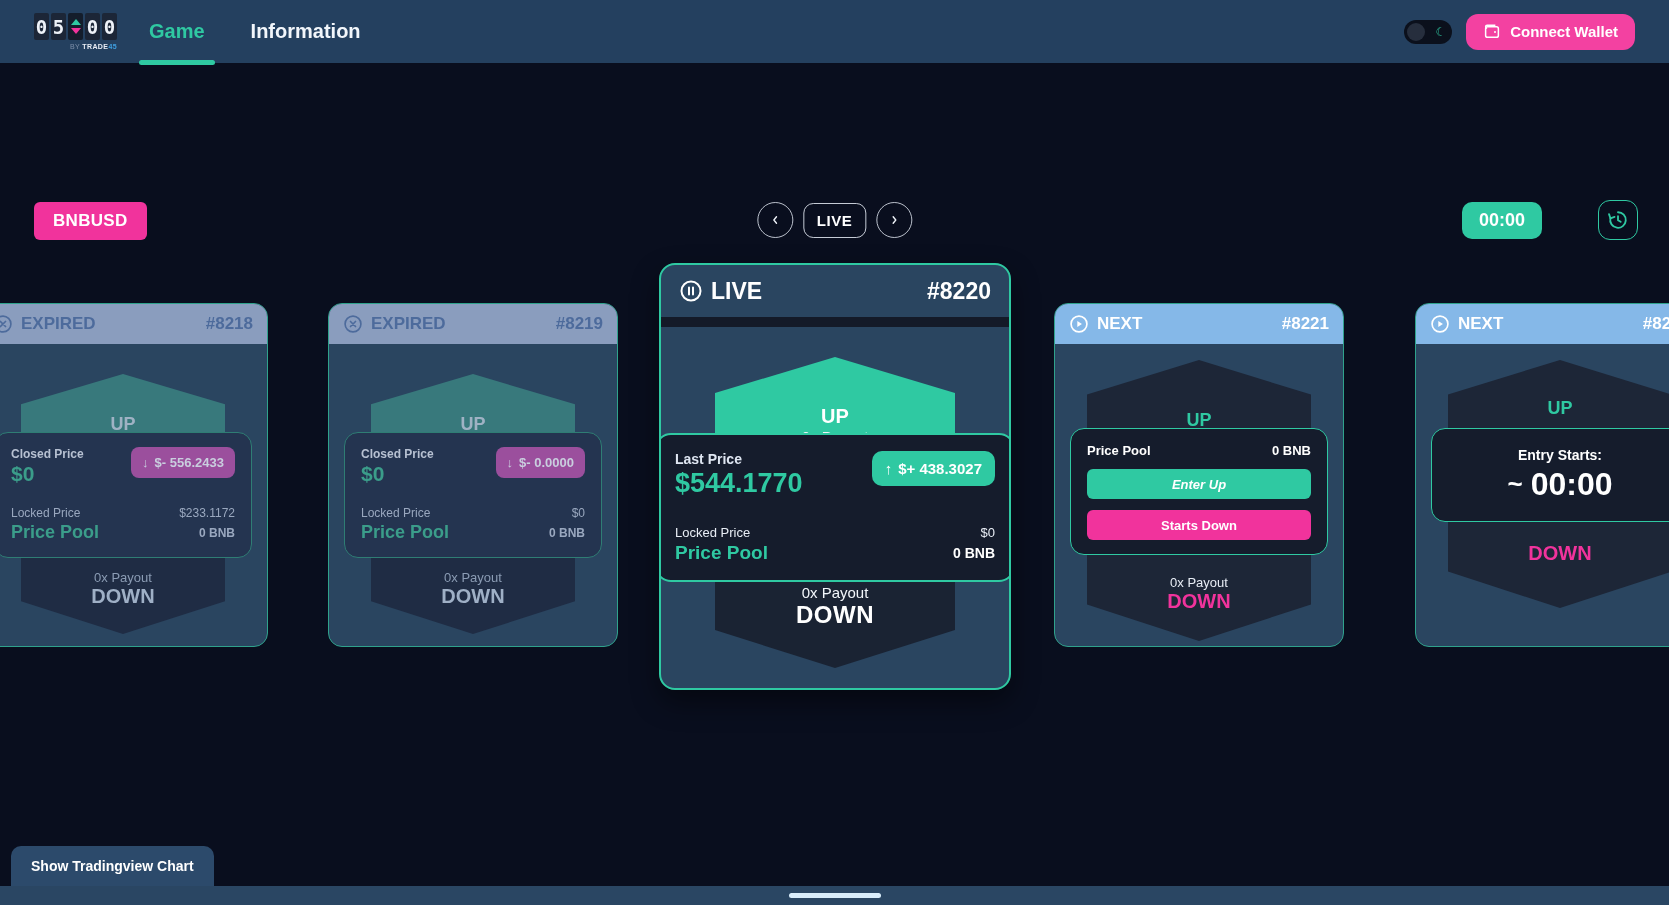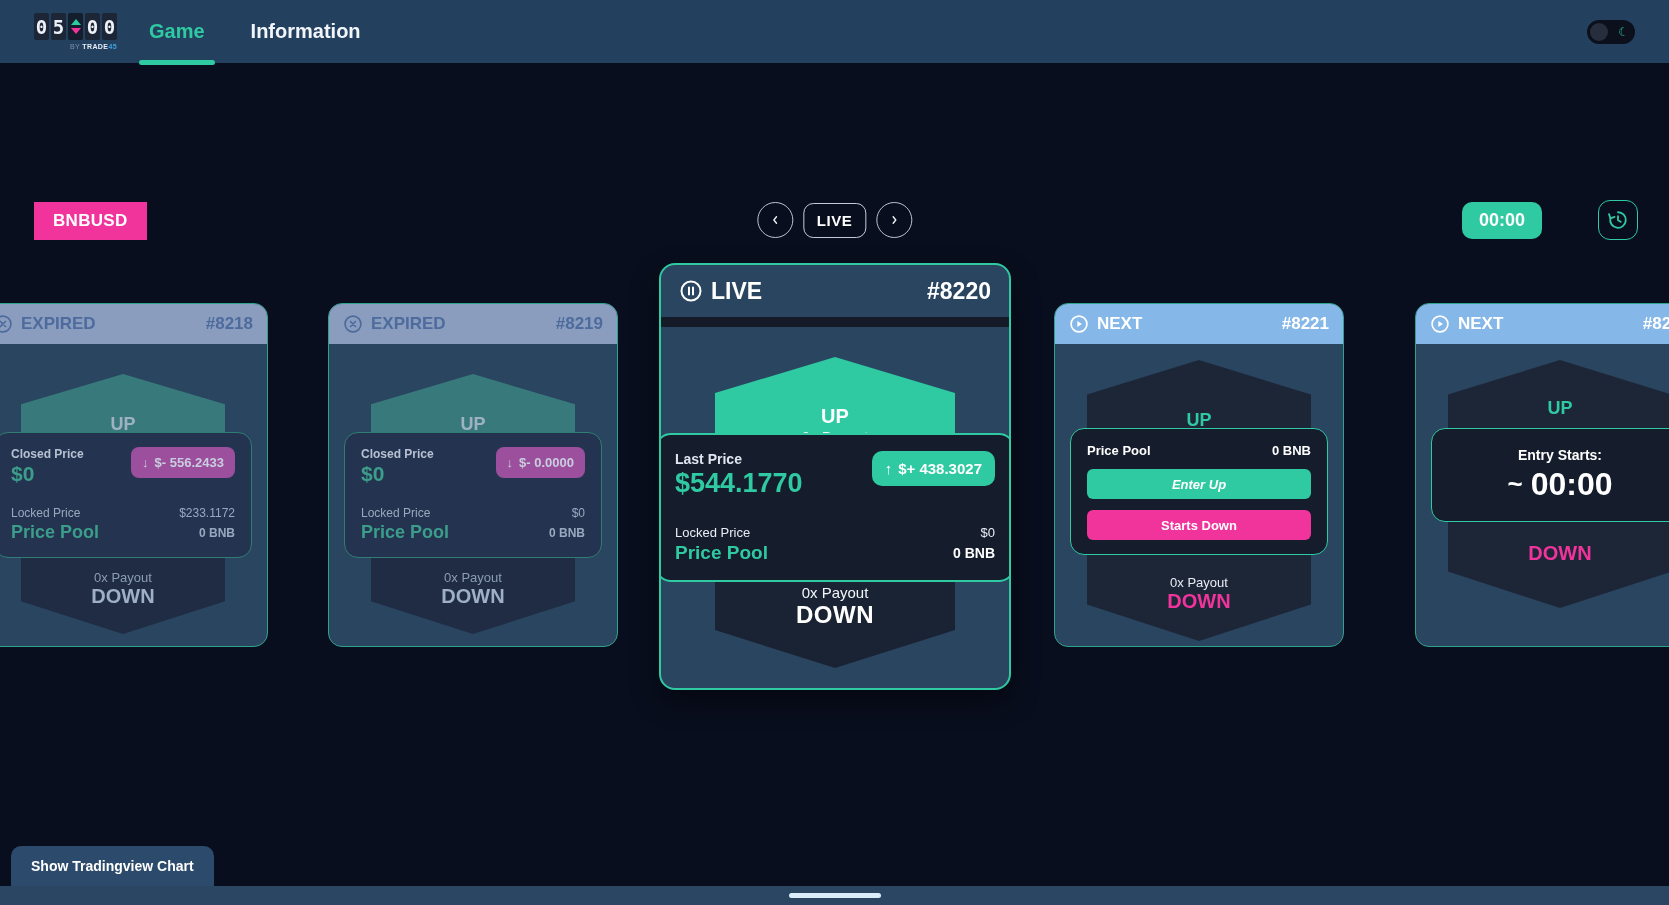--- a/index.html
+++ b/index.html
@@ -56,21 +56,21 @@
   .connect-wallet {
     display:flex; align-items:center; gap:9px;
     background:#f341a1; color:#fff; font-weight:bold; font-size:15px;
     padding:9px 17px; border-radius:12px;
   }
 
   
   .pair-badge {
     position:absolute; left:34px; top:202px; z-index:5;
     background:#f1339c; color:#fff; font-weight:bold; font-size:17px;
-    padding:9px 19px; border-radius:0; letter-spacing:.3px; cursor:pointer;
+    padding:9px 19px; border-radius:6px; letter-spacing:.3px; cursor:pointer;
   }
   .round-nav {
     position:absolute; top:202px; left:50%; transform:translateX(-50%);
     display:flex; align-items:center; gap:10px; z-index:5;
   }
   .nav-circle {
     width:36px; height:36px; border:1px solid rgba(230,236,246,.8); border-radius:50%;
     display:flex; align-items:center; justify-content:center; color:#eef2f8;
   }
   .live-pill {
@@ -242,20 +242,28 @@
     <div class="tab">
       <span>Information</span>
     </div>
   </nav>
 
   <div class="nav-right">
     <div class="theme-toggle">
       <span class="knob"></span>
       <span class="moon">☾</span>
     </div>
+    <button class="connect-wallet">
+      <svg width="18" height="18" viewBox="0 0 24 24" fill="none" stroke="#fff" stroke-width="2" stroke-linejoin="round">
+        <path d="M5.5 7 a2 2 0 0 1 0-4 h11"></path>
+        <rect x="3.5" y="5" width="17" height="14" rx="2.5"></rect>
+        <circle cx="16" cy="12" r="1.3" fill="#fff" stroke="none"></circle>
+      </svg>
+      <span>Connect Wallet</span>
+    </button>
   </div>
 </header>
 
 <div class="pair-badge">BNBUSD</div>
 
 <div class="round-nav">
   <button class="nav-circle">
     <svg width="14" height="14" viewBox="0 0 24 24" fill="none" stroke="currentColor" stroke-width="2.4" stroke-linecap="round" stroke-linejoin="round">
       <path d="M14 6.5 L9.5 12 L14 17.5"></path>
     </svg>

